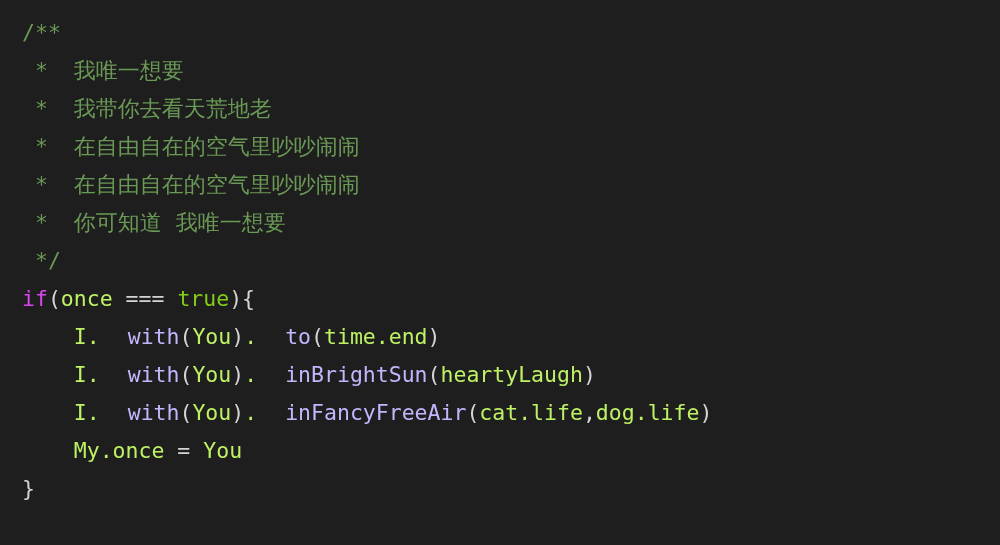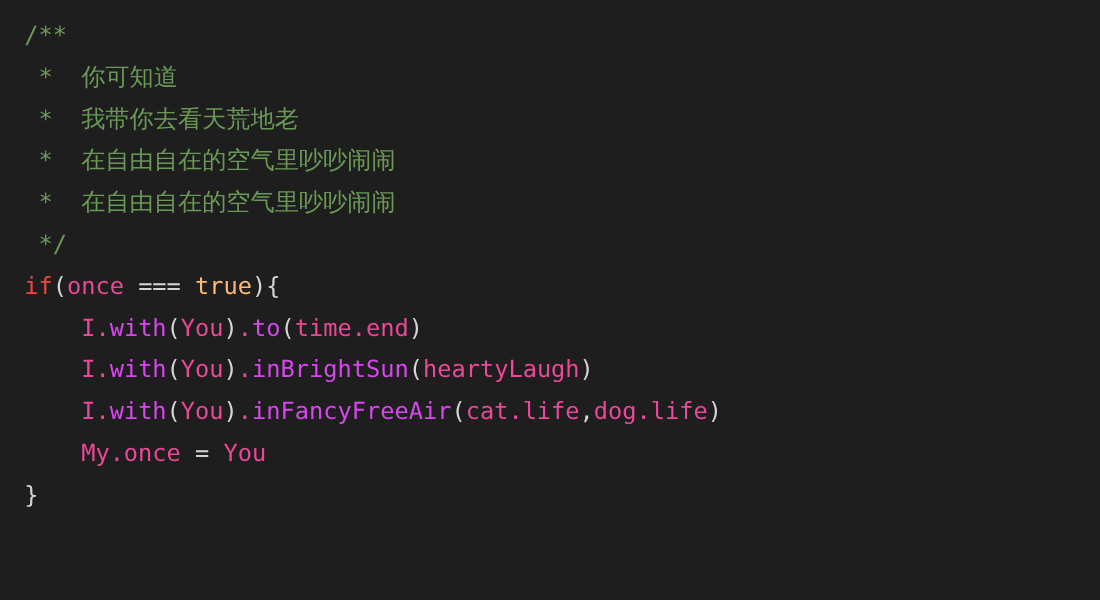--- a/index.html
+++ b/index.html
@@ -24,48 +24,49 @@
     line-height: 38px;
     letter-spacing: 0px;
     -webkit-font-smoothing: antialiased;
   }
   .line {
     white-space: pre;
     height: 38px;
   }
   
   .tok-comment   { color: #6a9955; }
-  .tok-keyword   { color: #ef4444; }
-  .tok-bool      { color: #fdba74; }
-  .tok-ident     { color: #ec4899; }
-  .tok-method    { color: #d946ef; }
+  .tok-keyword   { color: #d946ef; }
+  .tok-bool      { color: #84cc16; }
+  .tok-ident     { color: #bef264; }
+  .tok-method    { color: #c4b5fd; margin-left: 28px; }
   .tok-punct     { color: #d4d4d4; }
   .tok-operator  { color: #d4d4d4; }
 
   
   .cjk {
     font-family: "DejaVu Sans", "Liberation Sans", sans-serif;
     font-size: 22px;
   }
 </style>
 </head>
 <body>
 
 <div id="editor">
 
   <div class="line"><span class="tok-comment">/**</span></div>
 
-  <div class="line"><span class="tok-comment"> *</span><span class="tok-comment">  </span><span class="tok-comment cjk">你可知道</span></div>
+  <div class="line"><span class="tok-comment"> *</span><span class="tok-comment">  </span><span class="tok-comment cjk">我唯一想要</span></div>
 
   <div class="line"><span class="tok-comment"> *</span><span class="tok-comment">  </span><span class="tok-comment cjk">我带你去看天荒地老</span></div>
 
   <div class="line"><span class="tok-comment"> *</span><span class="tok-comment">  </span><span class="tok-comment cjk">在自由自在的空气里吵吵闹闹</span></div>
 
   <div class="line"><span class="tok-comment"> *</span><span class="tok-comment">  </span><span class="tok-comment cjk">在自由自在的空气里吵吵闹闹</span></div>
 
+  <div class="line"><span class="tok-comment"> *</span><span class="tok-comment">  </span><span class="tok-comment cjk">你可知道  我唯一想要</span></div>
 
   <div class="line"><span class="tok-comment"> */</span></div>
 
   <div class="line"><span class="tok-keyword">if</span><span class="tok-punct">(</span><span class="tok-ident">once</span><span class="tok-punct"> </span><span class="tok-operator">===</span><span class="tok-punct"> </span><span class="tok-bool">true</span><span class="tok-punct">)</span><span class="tok-punct">{</span></div>
 
   <div class="line"><span class="tok-punct">    </span><span class="tok-ident">I</span><span class="tok-ident">.</span><span class="tok-method">with</span><span class="tok-punct">(</span><span class="tok-ident">You</span><span class="tok-punct">)</span><span class="tok-ident">.</span><span class="tok-method">to</span><span class="tok-punct">(</span><span class="tok-ident">time.end</span><span class="tok-punct">)</span></div>
 
   <div class="line"><span class="tok-punct">    </span><span class="tok-ident">I</span><span class="tok-ident">.</span><span class="tok-method">with</span><span class="tok-punct">(</span><span class="tok-ident">You</span><span class="tok-punct">)</span><span class="tok-ident">.</span><span class="tok-method">inBrightSun</span><span class="tok-punct">(</span><span class="tok-ident">heartyLaugh</span><span class="tok-punct">)</span></div>
 
   <div class="line"><span class="tok-punct">    </span><span class="tok-ident">I</span><span class="tok-ident">.</span><span class="tok-method">with</span><span class="tok-punct">(</span><span class="tok-ident">You</span><span class="tok-punct">)</span><span class="tok-ident">.</span><span class="tok-method">inFancyFreeAir</span><span class="tok-punct">(</span><span class="tok-ident">cat.life</span><span class="tok-punct">,</span><span class="tok-ident">dog.life</span><span class="tok-punct">)</span></div>

